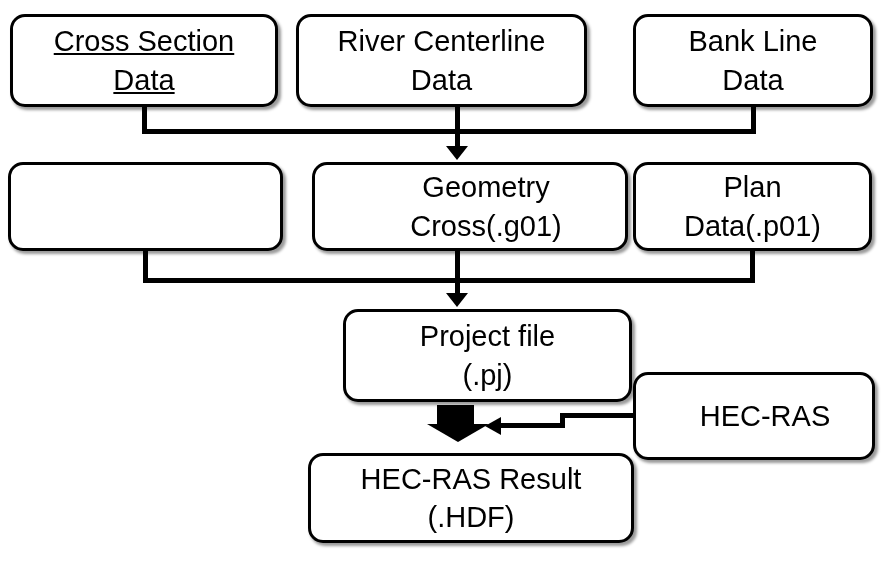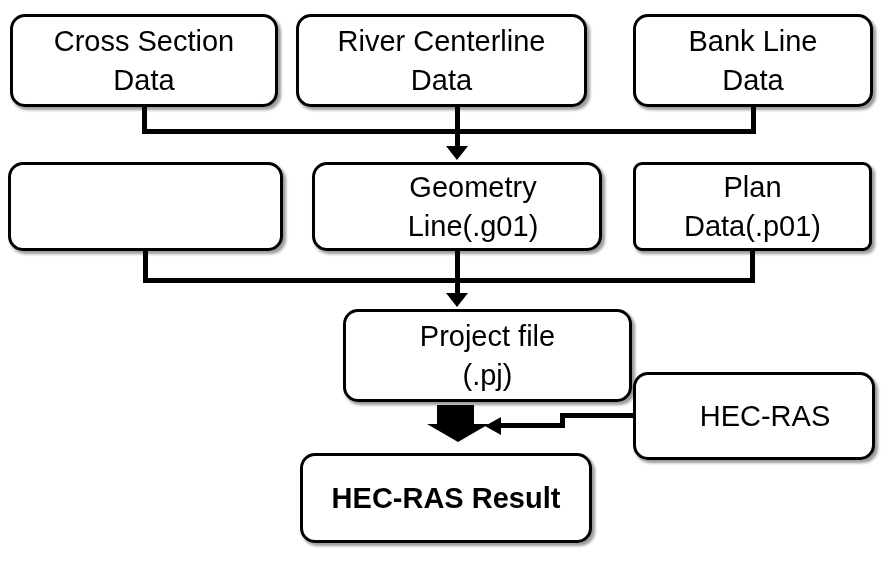--- a/index.html
+++ b/index.html
@@ -59,29 +59,29 @@
   .block-arrow-head {
     position: absolute;
     left: 427px; top: 424px;
     width: 0; height: 0;
     border-left: 31px solid transparent;
     border-right: 31px solid transparent;
     border-top: 18px solid #000000;
     z-index: 1;
   }
   
-  .n-cross      { left: 10px;  top: 14px;  width: 268px; height: 93px; }
+  .n-cross      { left: 10px;  top: 14px;  width: 268px; height: 93px; text-decoration: underline; }
   .n-river      { left: 296px; top: 14px;  width: 291px; height: 93px; }
   .n-bank       { left: 633px; top: 14px;  width: 240px; height: 93px; }
   .n-flow       { left: 8px;   top: 162px; width: 275px; height: 89px; }
-  .n-geometry   { left: 312px; top: 162px; width: 290px; height: 89px; padding-left: 32px; }
-  .n-plan       { left: 633px; top: 162px; width: 239px; height: 89px; border-radius: 9px; }
+  .n-geometry   { left: 312px; top: 162px; width: 316px; height: 89px; padding-left: 32px; }
+  .n-plan       { left: 633px; top: 162px; width: 239px; height: 89px; }
   .n-project    { left: 312px; top: 309px; width: 289px; height: 93px; margin-left: 31px; }
   .n-controller { left: 633px; top: 372px; width: 242px; height: 88px; padding-left: 22px; }
-  .n-result     { left: 300px; top: 453px; width: 292px; height: 90px; font-weight: bold; }
+  .n-result     { left: 308px; top: 453px; width: 326px; height: 90px; }
 </style>
 </head>
 <body>
 
 <div id="canvas">
 
   <div class="node n-cross">
     <div>Cross Section</div>
     <div>Data</div>
   </div>
@@ -97,21 +97,21 @@
   <div class="conn" style="left:142px; top:105px; width:5px; height:29px;"></div>
   <div class="conn" style="left:751px; top:105px; width:5px; height:29px;"></div>
   <div class="conn" style="left:142px; top:129px; width:614px; height:5px;"></div>
   <div class="conn" style="left:455px; top:105px; width:5px; height:42px;"></div>
   <div class="arrow-down" style="left:446px; top:146px;"></div>
 
   <div class="node n-flow">
   </div>
   <div class="node n-geometry">
     <div>Geometry</div>
-    <div>Line(.g01)</div>
+    <div>Cross(.g01)</div>
   </div>
   <div class="node n-plan">
     <div>Plan</div>
     <div>Data(.p01)</div>
   </div>
 
   <div class="conn" style="left:143px; top:249px; width:5px; height:34px;"></div>
   <div class="conn" style="left:750px; top:249px; width:5px; height:34px;"></div>
   <div class="conn" style="left:143px; top:278px; width:612px; height:5px;"></div>
   <div class="conn" style="left:455px; top:249px; width:5px; height:46px;"></div>
@@ -128,15 +128,16 @@
   <div class="node n-controller">
     <div>HEC-RAS</div>
   </div>
   <div class="conn" style="left:563px; top:413px; width:72px; height:5px;"></div>
   <div class="conn" style="left:560px; top:413px; width:5px; height:15px;"></div>
   <div class="conn" style="left:500px; top:423px; width:63px; height:5px;"></div>
   <div class="arrow-left" style="left:485px; top:417px;"></div>
 
   <div class="node n-result">
     <div>HEC-RAS Result</div>
+    <div>(.HDF)</div>
   </div>
 
 </div>
 
 </body></html>

